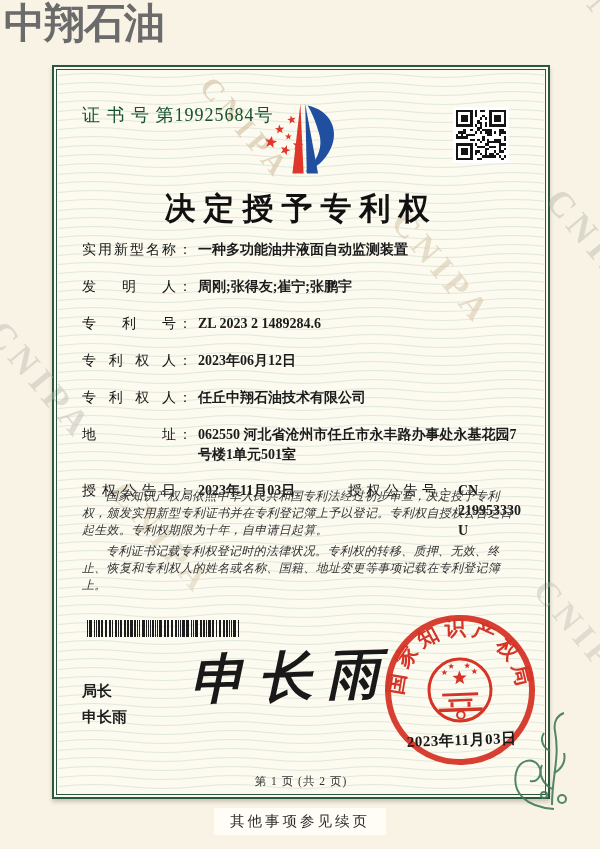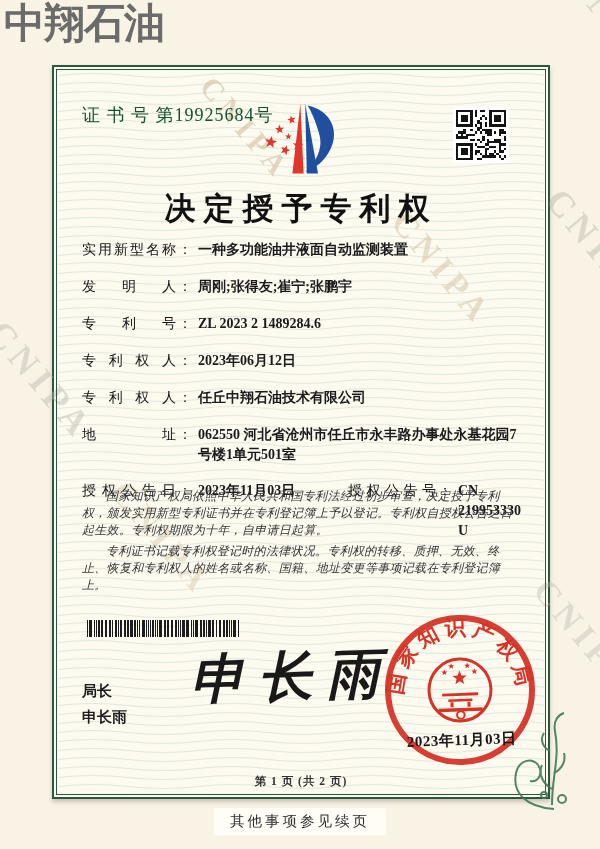--- a/index.html
+++ b/index.html
@@ -76,21 +76,21 @@
     color:#191919;transform:rotate(-2deg);
   }
   
   .seal{position:absolute;left:326px;top:543px;width:160px;height:160px;transform:rotate(-2deg);}
   .seal text{font-family:"Liberation Serif",serif;}
   .seal .ring-text{font-size:21px;font-weight:700;letter-spacing:5px;fill:var(--seal-red,#d53527);}
   .seal .seal-date{font-size:15px;font-weight:700;fill:#171717;letter-spacing:.5px;}
   
   .ornament{position:absolute;left:438px;top:642px;width:80px;height:104px;z-index:3;}
   
-  .page-num{position:absolute;left:0;right:0;bottom:8px;text-align:center;font-size:11.5px;letter-spacing:1px;color:#333;font-weight:bold;}
+  .page-num{position:absolute;left:0;right:0;bottom:8px;text-align:center;font-size:11.5px;letter-spacing:1px;color:#333;}
   .continuation{position:absolute;left:0;right:0;top:808px;text-align:center;z-index:4;}
   .continuation span{
     display:inline-block;background:#fffdf6;padding:4px 16px;
     font-size:14.5px;letter-spacing:3px;color:#2e2e2e;
   }
 </style>
 </head>
 <body>
 
 <div class="stage">

